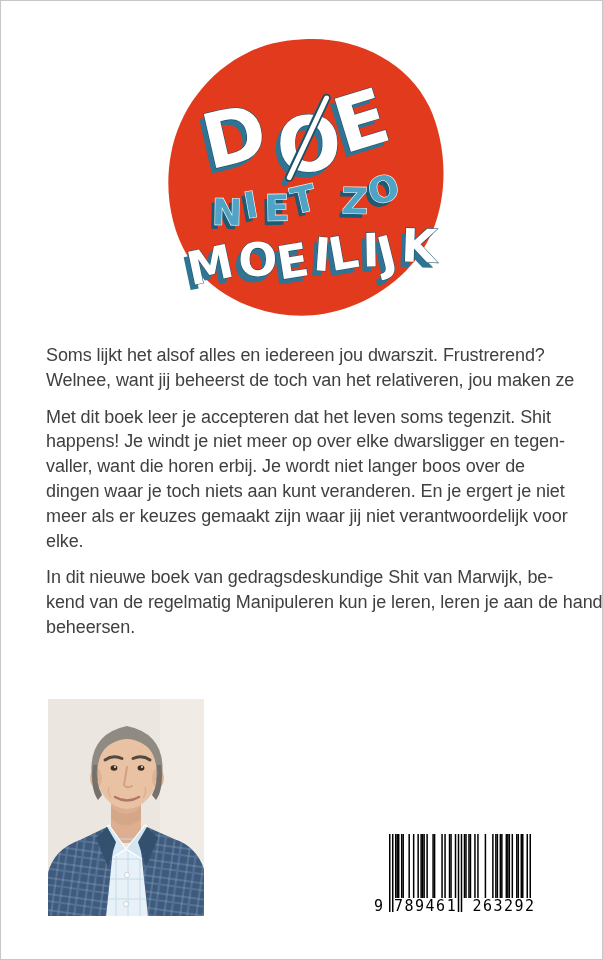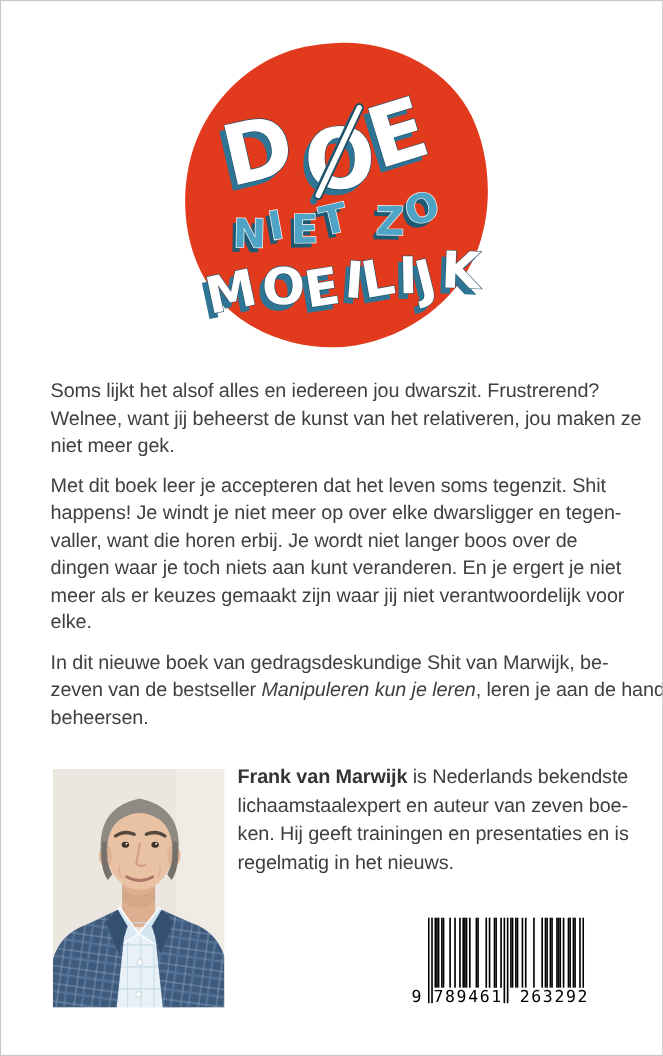--- a/index.html
+++ b/index.html
@@ -10,21 +10,21 @@
   }
 
   
   .logo { position:absolute; left:160px; top:33px; width:294px; height:288px; }
   .logo text { font-family:"DejaVu Sans", sans-serif; font-weight:bold; text-anchor:middle; }
 
   
   .blurb { position:absolute; left:45px; top:342px; width:520px; color:#404040; }
   .para { margin:0 0 12px 0; }
   .line { white-space:nowrap; font-size:18px; line-height:24.8px; letter-spacing:-0.1px; }
-  .it { font-style:italic; }
+  .it { }
   b { font-weight:bold; color:#343434; }
 
   
   .photo { position:absolute; left:47px; top:698px; width:156px; height:217px; }
   .bio { position:absolute; left:215px; top:692px; width:360px; color:#3e3e3e; }
   .bio .line { line-height:26px; }
 
   
   .barcode { position:absolute; left:388px; top:833px; width:142px; height:86px; }
   .bc-bars { position:absolute; left:0; top:0; width:142px; height:80px; }
@@ -58,34 +58,33 @@
       <text x="147" y="182" font-size="36" letter-spacing="5" rotate="6 -5 4 -8 0 6 -10" dy="0 -3 4 -4 0 3 -5" fill="#4fa3c4" stroke="#ffffff" stroke-width="1.2" paint-order="stroke">NIET ZO</text>
 
       <text x="147" y="241" font-size="46" letter-spacing="2" rotate="-7 5 -4 9 -5 4 -9 7" dy="0 -5 7 -7 3 -2 6 -8" transform="translate(-5,5)" fill="#2e7494">MOEILIJK</text>
       <text x="147" y="241" font-size="46" letter-spacing="2" rotate="-7 5 -4 9 -5 4 -9 7" dy="0 -5 7 -7 3 -2 6 -8" fill="#ffffff" stroke="#1e4f66" stroke-width="1.1" paint-order="stroke">MOEILIJK</text>
     </g>
   </svg>
 
   <div class="blurb">
     <div class="para">
       <div class="line">Soms lijkt het alsof alles en iedereen jou dwarszit. Frustrerend?</div>
-      <div class="line">Welnee, want jij beheerst de kunst van het relativeren, jou maken ze</div>
-      <div class="line">niet meer gek.</div>
+      <div class="line">Welnee, want jij beheerst de toch van het relativeren, jou maken ze</div>
     </div>
     <div class="para">
       <div class="line">Met dit boek leer je accepteren dat het leven soms tegenzit. Shit</div>
       <div class="line">happens! Je windt je niet meer op over elke dwarsligger en tegen-</div>
       <div class="line">valler, want die horen erbij. Je wordt niet langer boos over de</div>
       <div class="line">dingen waar je toch niets aan kunt veranderen. En je ergert je niet</div>
       <div class="line">meer als er keuzes gemaakt zijn waar jij niet verantwoordelijk voor</div>
       <div class="line">elke.</div>
     </div>
     <div class="para">
       <div class="line">In dit nieuwe boek van gedragsdeskundige Shit van Marwijk, be-</div>
-      <div class="line"><span>zeven van de bestseller </span><span class="it">Manipuleren kun je leren</span><span>, leren je aan de hand</span></div>
+      <div class="line"><span>kend van de regelmatig </span><span class="it">Manipuleren kun je leren</span><span>, leren je aan de hand</span></div>
       <div class="line">beheersen.</div>
     </div>
   </div>
 
   <svg class="photo" viewBox="0 0 156 217">
     <defs>
       <pattern id="plaid" width="16" height="16" patternUnits="userSpaceOnUse" patternTransform="rotate(8)">
         <path d="M0,8 H16 M8,0 V16" stroke="#5f7ea3" stroke-width="2.2" opacity="0.65"></path>
         <path d="M0,1 H16 M1,0 V16" stroke="#9db1c8" stroke-width="0.7" opacity="0.8"></path>
       </pattern>
@@ -126,26 +125,20 @@
     <g>
       <path d="M59,128 L66,141 L58,217 L0,217 L0,174 Q6,150 32,141 Z" fill="#3e5a7d"></path>
       <path d="M59,128 L66,141 L58,217 L0,217 L0,174 Q6,150 32,141 Z" fill="url(#plaid)"></path>
       <path d="M99,128 L92,141 L100,217 L156,217 L156,170 Q148,147 126,140 Z" fill="#3e5a7d"></path>
       <path d="M99,128 L92,141 L100,217 L156,217 L156,170 Q148,147 126,140 Z" fill="url(#plaid)"></path>
       <path d="M59,128 L68,143 L60,168 L48,139 Z" fill="#34506f"></path>
       <path d="M99,128 L90,143 L98,168 L110,139 Z" fill="#34506f"></path>
     </g>
   </svg>
 
-  <div class="bio">
-    <div class="line"><b>Frank van Marwijk</b><span> is Nederlands bekendste</span></div>
-    <div class="line">lichaamstaalexpert en auteur van zeven boe-</div>
-    <div class="line">ken. Hij geeft trainingen en presentaties en is</div>
-    <div class="line">regelmatig in het nieuws.</div>
-  </div>
 
   <div class="barcode">
     <svg class="bc-bars" viewBox="0 0 95 80" preserveAspectRatio="none">
         <rect x="0" y="0" width="1" height="78"></rect>
         <rect x="2" y="0" width="1" height="78"></rect>
         <rect x="4" y="0" width="1" height="64"></rect>
         <rect x="5" y="0" width="1" height="64"></rect>
         <rect x="6" y="0" width="1" height="64"></rect>
         <rect x="8" y="0" width="1" height="64"></rect>
         <rect x="9" y="0" width="1" height="64"></rect>

